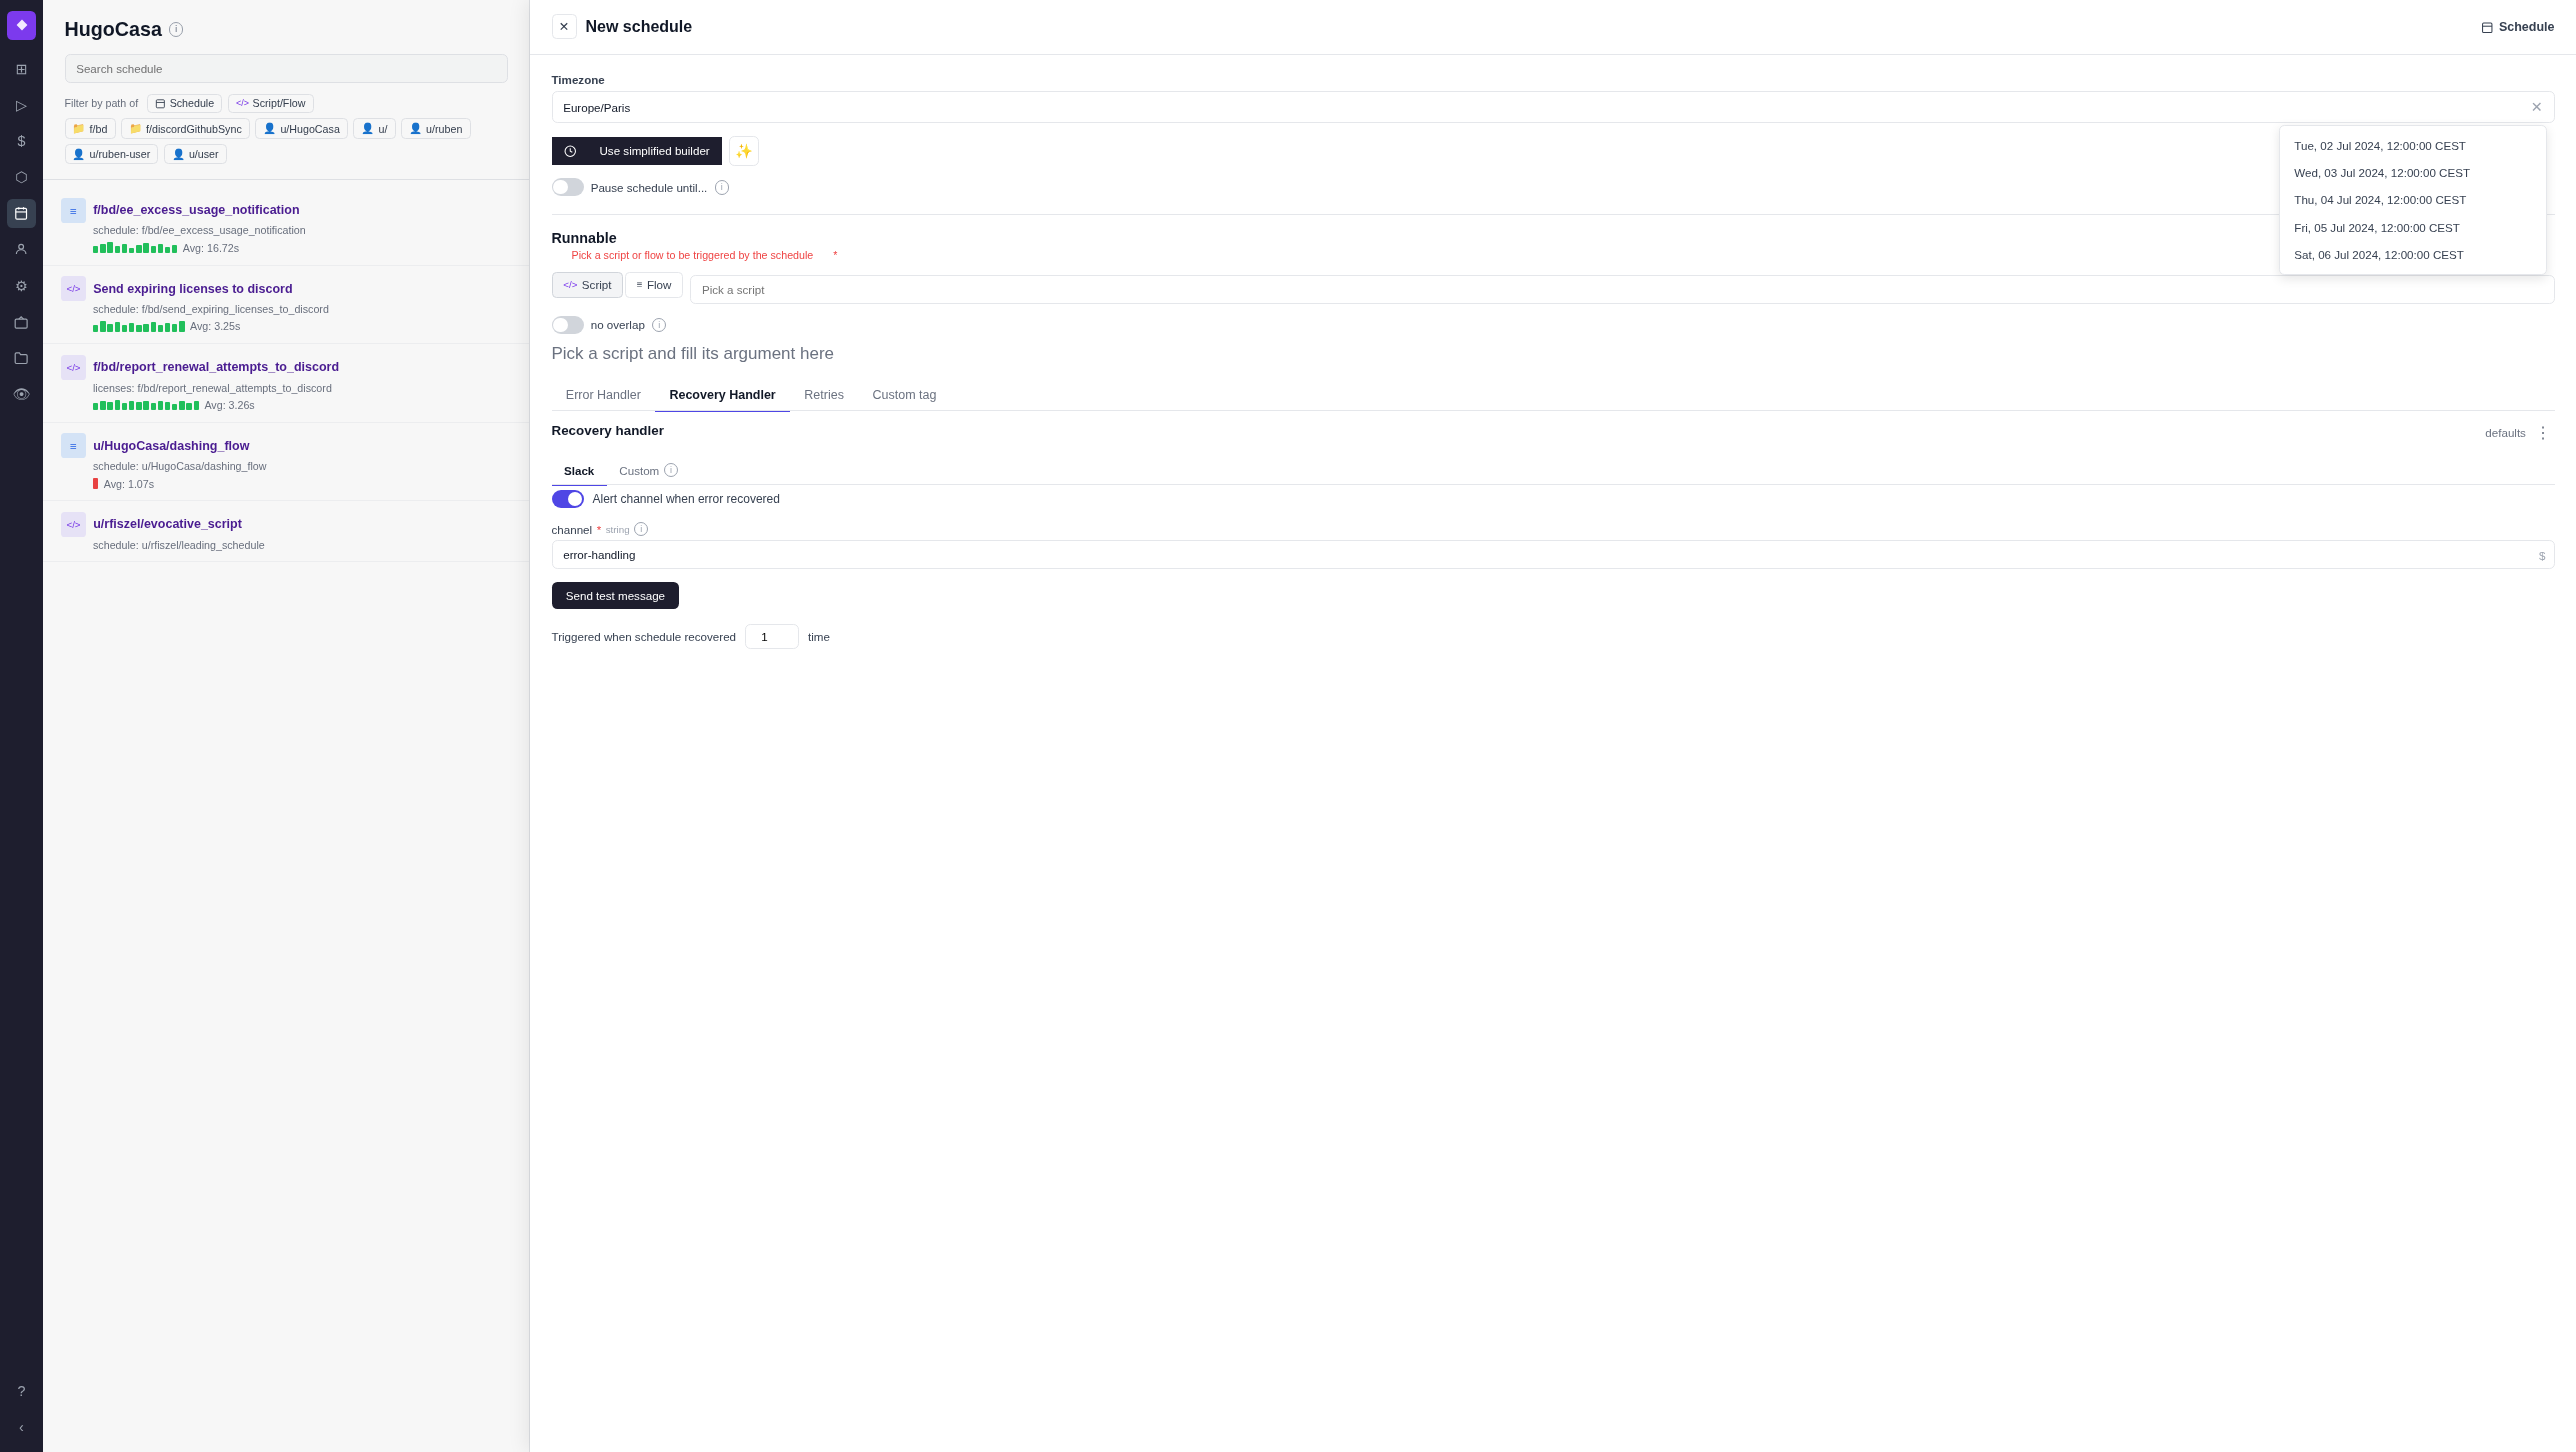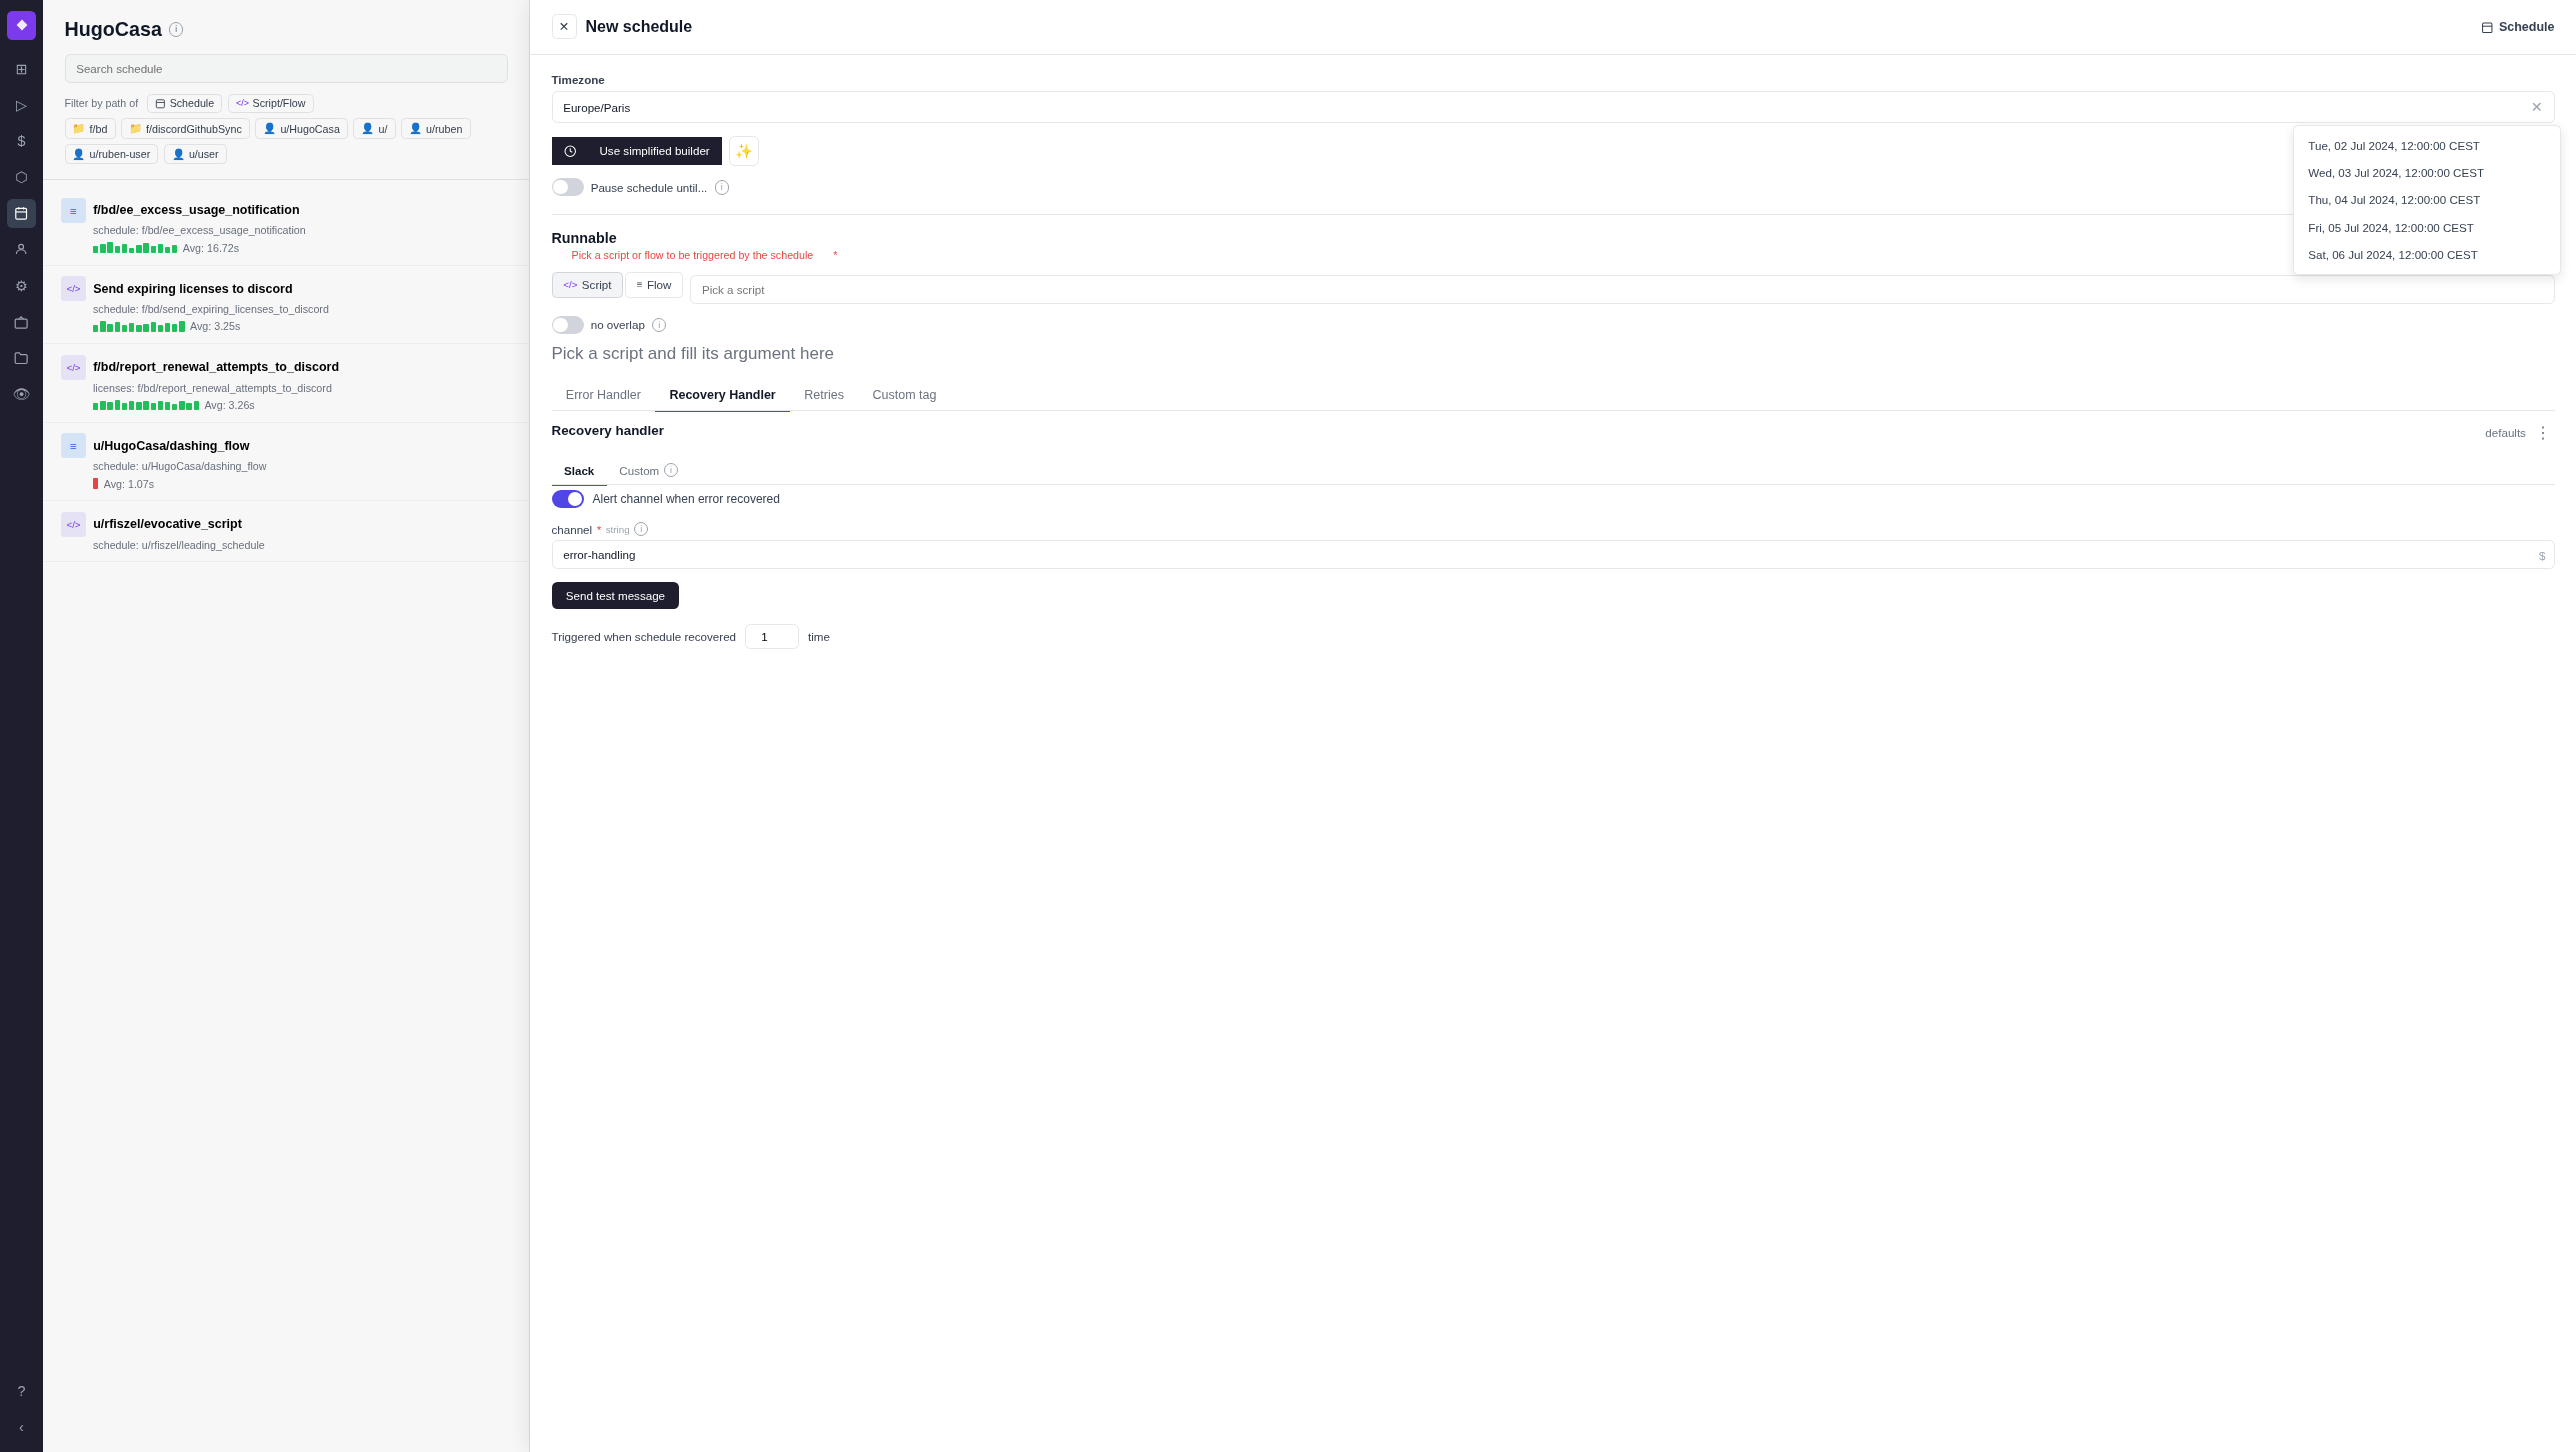--- a/index.html
+++ b/index.html
@@ -119,21 +119,21 @@
     }
     .schedule-item-header { display: flex; align-items: center; gap: 7.2px; margin-bottom: 1.8px; }
     .schedule-item-icon {
       width: 25px; height: 25px;
       border-radius: 3.6px;
       display: flex; align-items: center; justify-content: center;
       font-size: 11.6px;
     }
     .script-icon { background: #ede9fe; color: #7c3aed; }
     .flow-icon { background: #dbeafe; color: #2563eb; }
-    .schedule-item-name { font-size: 12.5px; font-weight: 600; color: #000000; }
+    .schedule-item-name { font-size: 12.5px; font-weight: 600; color: #4c1d95; }
     .schedule-item-sub { font-size: 10.7px; color: #6b7280; margin-left: 32px; }
     .perf-row { display: flex; align-items: center; gap: 5.4px; margin-top: 5.4px; margin-left: 32px; }
     .perf-bars { display: flex; gap: 1.8px; align-items: flex-end; }
     .perf-bar { width: 5.4px; border-radius: 0.9px; }
     .bar-green { background: #22c55e; }
     .bar-red { background: #ef4444; }
     .avg-text { font-size: 10.7px; color: #6b7280; }
 
     
     .overlay {
@@ -187,21 +187,21 @@
       font-size: 11.6px;
       color: #111827;
       display: flex; align-items: center; justify-content: space-between;
     }
     .clear-btn { color: #9ca3af; cursor: pointer; font-size: 14.3px; }
 
     
     .dates-dropdown {
       position: absolute;
       top: 125px;
-      right: 15px;
+      right: 29px;
       background: #fff;
       border: 0.9px solid #e5e7eb;
       border-radius: 5.4px;
       box-shadow: 0 3.6px 10.7px rgba(0,0,0,0.1);
       padding: 5.4px 0;
       min-width: 268px;
       z-index: 100;
     }
     .date-item { padding: 7.2px 14.3px; font-size: 11.6px; color: #374151; cursor: pointer; }
 

